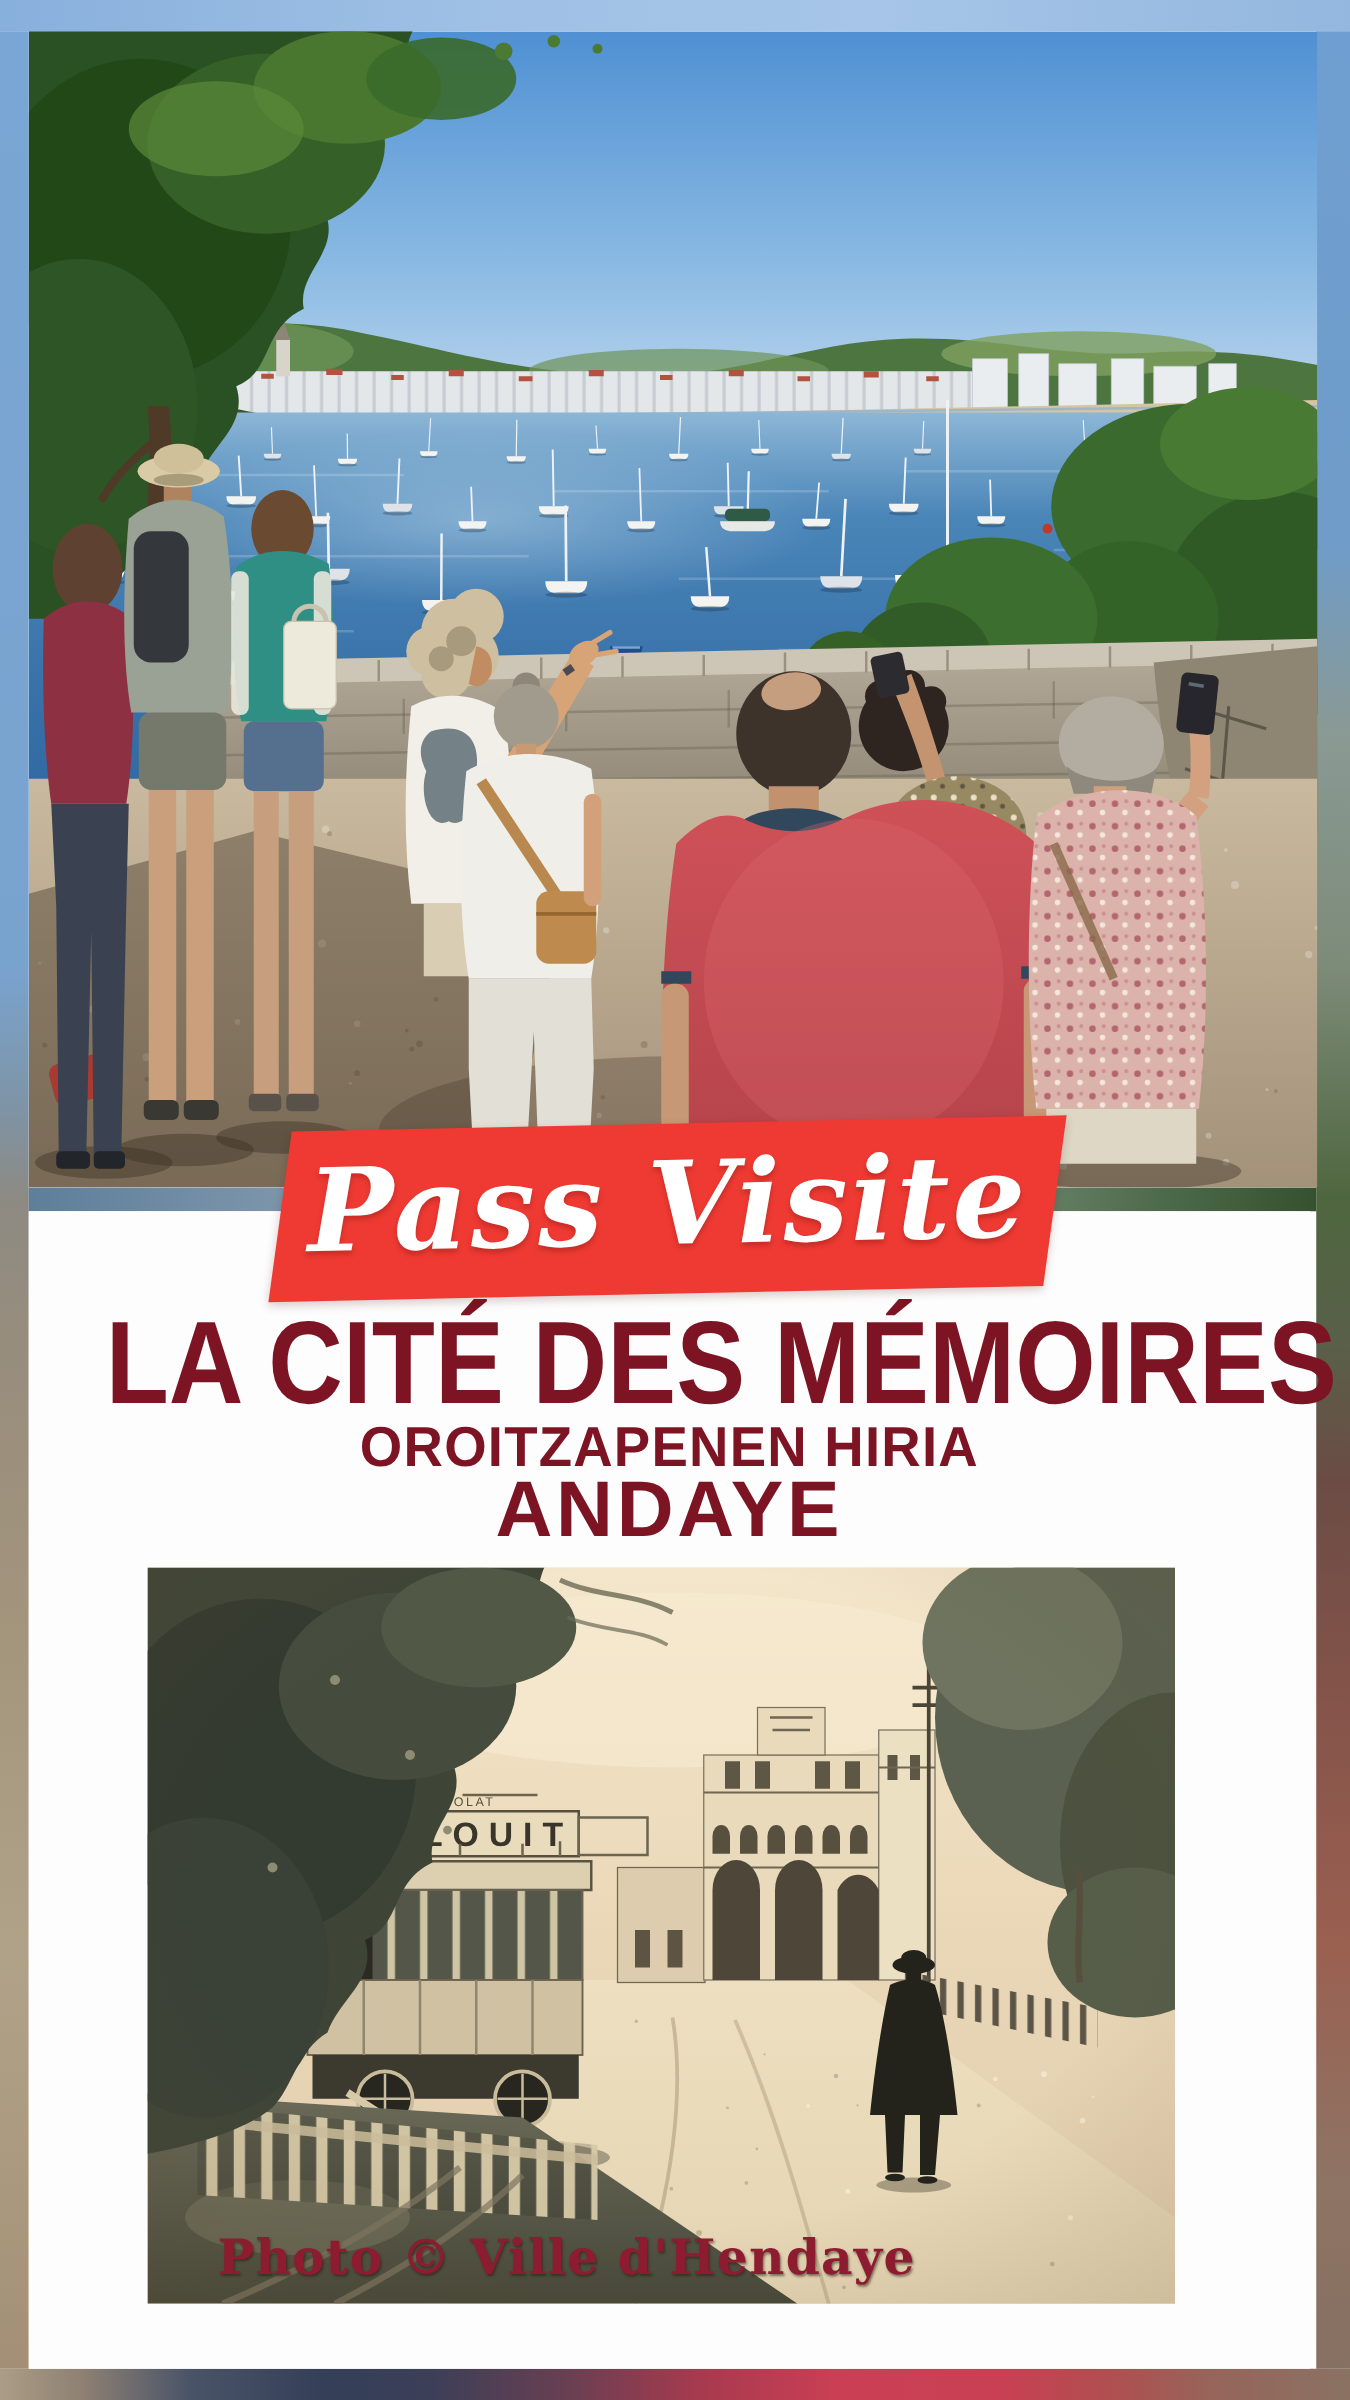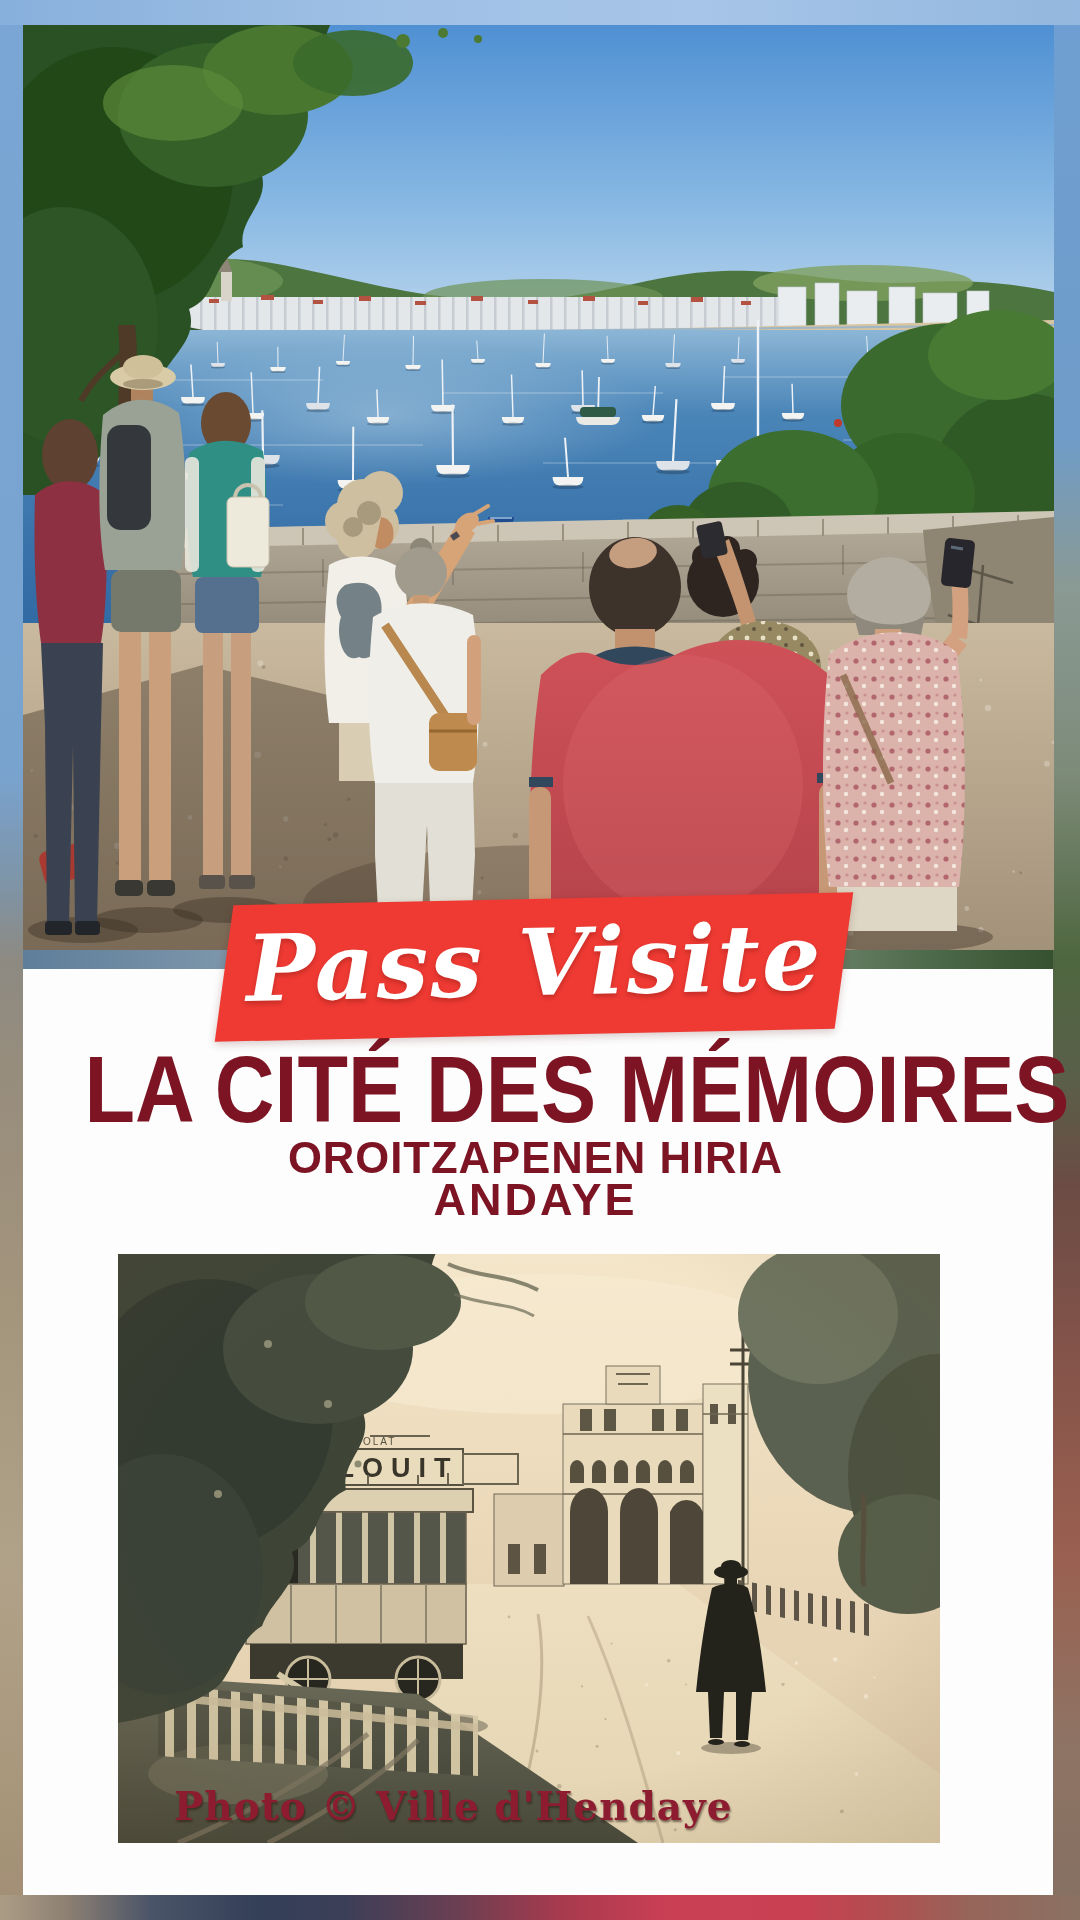--- a/index.html
+++ b/index.html
@@ -39,21 +39,21 @@
     text-shadow:0 3px 4px rgba(120,22,16,.35);
     white-space:nowrap;
   }
 
   
   .card{position:absolute;left:23px;top:969px;width:1025px;height:926px;background:#fdfdfd;z-index:2;}
   .card .t{position:absolute;left:0;right:0;margin:0;text-align:center;line-height:1;
     font-weight:700;color:#7d1423;white-space:nowrap;}
   .title-main{top:74px;font-size:94px;transform:scaleX(.88);transform-origin:center;}
   .title-sub{top:166px;font-size:45px;letter-spacing:1px;transform:scaleX(.97);transform-origin:center;}
-  .title-city{top:208px;font-size:45px;letter-spacing:3px;color:#8a1622;}
+  .title-city{top:208px;font-size:63px;letter-spacing:3px;color:#8a1622;}
 
   
   .vintage{position:absolute;left:95px;top:285px;width:822px;height:589px;overflow:hidden;background:#eee0c4;}
   .vintage svg{display:block;}
   .credit{
     position:absolute;left:56px;bottom:14px;z-index:3;
     font-family:"DejaVu Serif","Liberation Serif",serif;
     font-weight:700;font-size:39px;letter-spacing:1px;color:#8e1c31;
     text-shadow:1px 2px 2px rgba(40,25,15,.55);
     white-space:nowrap;

